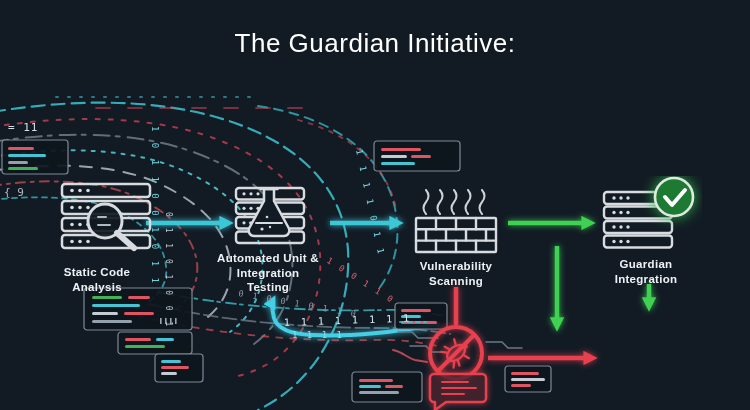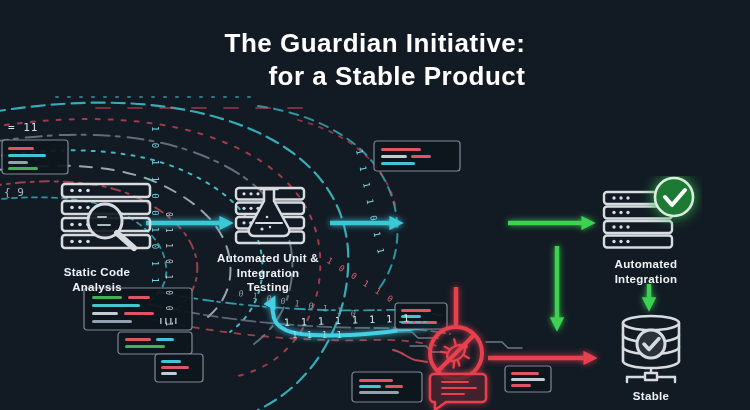--- a/index.html
+++ b/index.html
@@ -2,22 +2,22 @@
 <html><head>
 <meta charset="utf-8">
 <style>
   *{margin:0;padding:0;box-sizing:border-box}
   html,body{background:#0a0f14}
   .stage{position:relative;width:750px;height:410px;background:#121b24;overflow:hidden;
          font-family:"Liberation Sans",sans-serif}
   .layer{position:absolute;left:0;top:0;width:750px;height:410px}
   .bg-art{z-index:1}
   .flow-art{z-index:2}
-  .title{position:absolute;top:27px;left:50%;transform:translateX(-50%);text-align:right;
-         color:#ffffff;font-weight:bold;font-size:26px;line-height:1.28;letter-spacing:.5px;
+  .title{position:absolute;top:27px;left:50%;transform:translateX(-50%);text-align:left;
+         color:#ffffff;font-weight:normal;font-size:26px;line-height:1.28;letter-spacing:.5px;
          white-space:nowrap;z-index:5}
   .node{position:absolute;display:flex;flex-direction:column;align-items:center;z-index:4;
         color:#eef2f6;font-weight:bold;font-size:11.5px;line-height:1.28;letter-spacing:.3px;
         text-align:center}
   .node .lbl{margin-top:5px}
   .ic{stroke:#d8dce0;fill:none;stroke-linecap:round;stroke-linejoin:round}
   .glow-cyan{filter:drop-shadow(0 0 3px rgba(66,205,230,.9))}
   .glow-green{filter:drop-shadow(0 0 3px rgba(62,210,82,.85))}
   .glow-red{filter:drop-shadow(0 0 3px rgba(232,64,78,.85))}
   .glow-badge{filter:drop-shadow(0 0 7px rgba(47,191,74,.95))}
@@ -187,21 +187,20 @@
     </g>
 
     <g class="glow-red" stroke="#e8404e" stroke-width="2.5" fill="rgba(18,27,36,.6)" stroke-linejoin="round">
       <path d="M434 374 h48 a4 4 0 0 1 4 4 v20 a4 4 0 0 1 -4 4 h-36 l-11 8 v-8 h-1 a4 4 0 0 1 -4 -4 v-20 a4 4 0 0 1 4 -4 z"></path>
       <path d="M442 382 h26 M442 388 h34 M442 394 h22" stroke-width="2" fill="none" stroke-linecap="round"></path>
     </g>
   </svg>
 
   <div class="title">
     <div>The Guardian Initiative:</div>
-    <div>for a Stable Product</div>
   </div>
 
   <div class="node" style="left:204px;top:186px;width:128px">
     <svg width="128" height="60" viewBox="0 0 128 60">
       <g class="ic" stroke-width="2.4" fill="rgba(216,220,224,.07)">
         <rect x="32" y="2" width="68" height="11.5" rx="3"></rect>
         <rect x="32" y="16.5" width="68" height="11.5" rx="3"></rect>
         <rect x="32" y="31" width="68" height="11.5" rx="3"></rect>
         <rect x="32" y="45.5" width="68" height="11.5" rx="3"></rect>
       </g>
@@ -260,20 +259,42 @@
         <path d="M68 35 h8 M68 43 h12" stroke="#aeb8c2" stroke-width="2" stroke-linecap="round" fill="none"></path>
         <line x1="87" y1="51" x2="104" y2="66" stroke="#d8dce0" stroke-width="6" stroke-linecap="round"></line>
       </g>
     </svg>
     <div class="lbl">
       <div>Static Code</div>
       <div>Analysis</div>
     </div>
   </div>
 
+  <div class="node" style="left:400px;top:180px;width:112px">
+    <svg width="96" height="74" viewBox="0 0 96 74">
+      <g class="ic" stroke-width="2" opacity=".95">
+        <path d="M18 34 q-5 -6 0 -12 t0 -12"></path>
+        <path d="M32 34 q-5 -6 0 -12 t0 -12"></path>
+        <path d="M46 34 q-5 -6 0 -12 t0 -12"></path>
+        <path d="M60 34 q-5 -6 0 -12 t0 -12"></path>
+        <path d="M74 34 q-5 -6 0 -12 t0 -12"></path>
+      </g>
+      <g class="ic" stroke-width="2.4">
+        <rect x="8" y="38" width="80" height="34" rx="1"></rect>
+        <path d="M8 49.3 h80 M8 60.6 h80"></path>
+        <path d="M28 38 v11.3 M48 38 v11.3 M68 38 v11.3"></path>
+        <path d="M18 49.3 v11.3 M38 49.3 v11.3 M58 49.3 v11.3 M78 49.3 v11.3"></path>
+        <path d="M28 60.6 v11.4 M48 60.6 v11.4 M68 60.6 v11.4"></path>
+      </g>
+    </svg>
+    <div class="lbl">
+      <div>Vulnerability</div>
+      <div>Scanning</div>
+    </div>
+  </div>
 
   <div class="node" style="left:590px;top:176px;width:112px">
     <svg width="112" height="76" viewBox="0 0 112 76">
       <g class="ic" stroke-width="2.4" fill="rgba(216,220,224,.07)">
         <rect x="14" y="16" width="68" height="12" rx="3"></rect>
         <rect x="14" y="30.5" width="68" height="12" rx="3"></rect>
         <rect x="14" y="45" width="68" height="12" rx="3"></rect>
         <rect x="14" y="59.5" width="68" height="12" rx="3"></rect>
       </g>
       <g fill="#d8dce0">
@@ -289,43 +310,19 @@
         <circle cx="24" cy="65.5" r="1.7"></circle>
           <circle cx="31" cy="65.5" r="1.7"></circle>
           <circle cx="38" cy="65.5" r="1.7"></circle>
       </g>
       <g class="glow-badge">
         <circle cx="84" cy="21" r="19" fill="#1c7a33" stroke="#dfe9e2" stroke-width="2.6"></circle>
         <path d="M75 21 l7 8 l13 -15" fill="none" stroke="#ffffff" stroke-width="4" stroke-linecap="round" stroke-linejoin="round"></path>
       </g>
     </svg>
     <div class="lbl">
-      <div>Automated</div>
+      <div>Guardian</div>
       <div>Integration</div>
     </div>
   </div>
 
-  <div class="node" style="left:610px;top:314px;width:82px">
-    <svg width="82" height="70" viewBox="0 0 82 70">
-      <g class="ic" stroke-width="2.6">
-        <ellipse cx="41" cy="9" rx="28" ry="7"></ellipse>
-        <path d="M13 9 V47 M69 9 V47"></path>
-        <path d="M13 21 a28 7 0 0 0 56 0"></path>
-        <path d="M13 33 a28 7 0 0 0 56 0"></path>
-        <path d="M13 47 a28 7 0 0 0 56 0"></path>
-      </g>
-      <g>
-        <circle cx="41" cy="30" r="14" fill="#2a323c" stroke="#d8dce0" stroke-width="3"></circle>
-        <path d="M34 30 l5 5.5 l10 -11" fill="none" stroke="#d8dce0" stroke-width="3.5" stroke-linecap="round" stroke-linejoin="round"></path>
-      </g>
-      <g class="ic" stroke-width="2.4">
-        <path d="M41 55 v4"></path>
-        <path d="M17 63 h48"></path>
-        <path d="M17 63 v5 M65 63 v5"></path>
-        <rect x="35" y="59" width="12" height="7" fill="#121b24"></rect>
-      </g>
-    </svg>
-    <div class="lbl">
-      <div>Stable</div>
-    </div>
-  </div>
 
 </div>
 
 </body></html>

